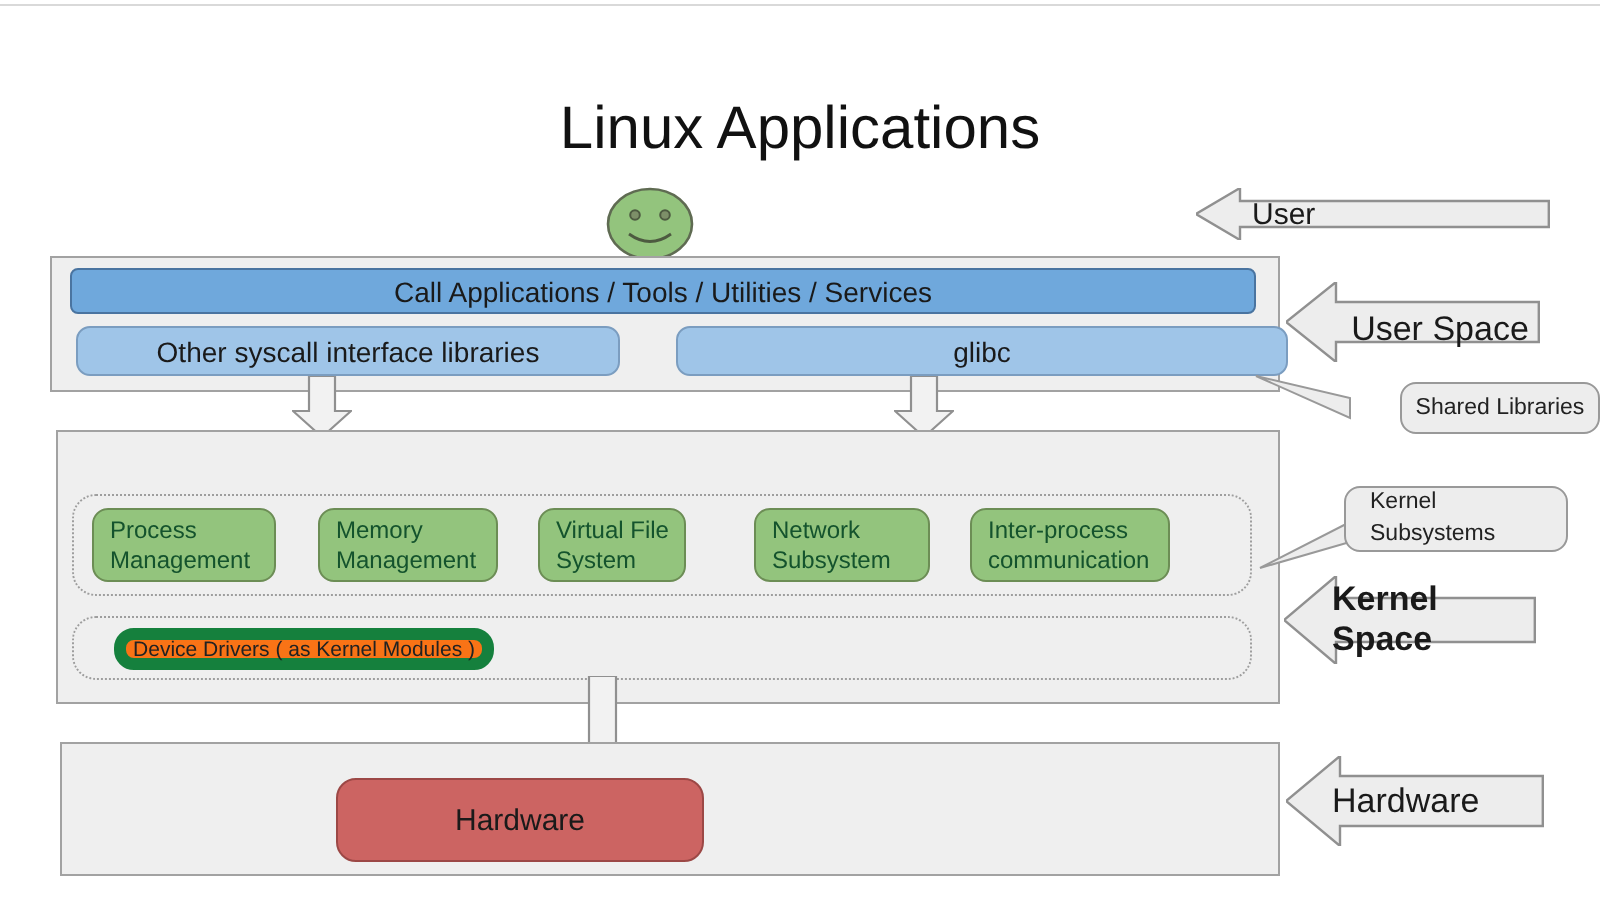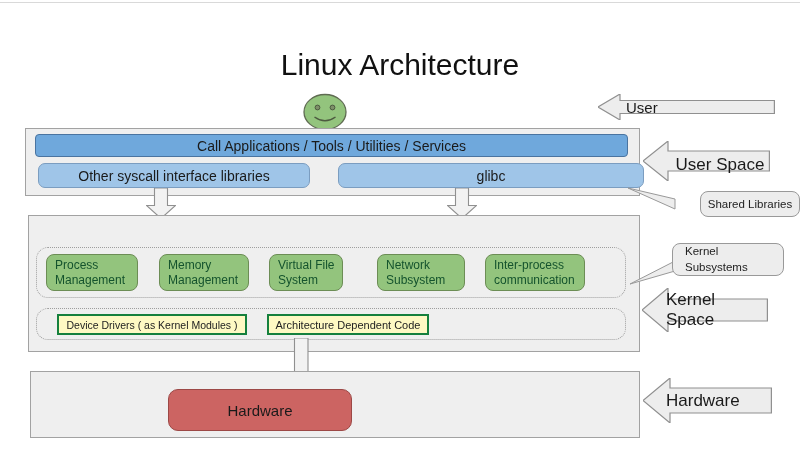--- a/index.html
+++ b/index.html
@@ -9,39 +9,39 @@
   }
   .abs{position:absolute;box-sizing:border-box;}
   .panel{background:#efefef;border:1px solid #a2a2a2;}
   .bar{display:flex;align-items:center;justify-content:center;border-radius:4px;}
   .chip{display:flex;align-items:center;justify-content:center;border-radius:7px;}
   .blue-bar{background:#6fa8dc;border:1px solid #4a74a0;font-size:14px;}
   .lib-bar{background:#9fc5e8;border:1px solid #7b9dc0;font-size:14px;}
   .teal-bar{background:#45818e;border:1px solid #36626d;font-size:14px;}
   .green-box{background:#93c47d;border:1px solid #6c8d55;border-radius:8px;
     display:flex;align-items:center;padding-left:8px;font-size:12px;line-height:1.25;color:#14532d;}
-  .orange-box{background:#fef9c3;border:2px solid #15803d;border-radius:0;
+  .orange-box{background:#f97316;border:6px solid #15803d;border-radius:10px;
     display:flex;align-items:center;justify-content:center;font-size:10.5px;white-space:nowrap;color:#222;}
   .red-box{background:#cc6462;border:1px solid #9c4846;border-radius:10px;
     display:flex;align-items:center;justify-content:center;font-size:15px;}
   .dotted{border:1.5px dotted #9e9e9e;border-radius:12px;}
   .callout{background:#ededed;border:1px solid #999;border-radius:8px;
     display:flex;align-items:center;font-size:11.5px;color:#222;}
   .arrow-label{display:flex;align-items:center;font-size:17px;color:#1a1a1a;}
   .topline{background:#d9d9d9;}
   svg{display:block;}
 </style>
 </head>
 <body>
 
 <div id="canvas">
 
   <div class="abs topline" style="left:0;top:2px;width:800px;height:1px;"></div>
 
-  <div class="abs" style="left:0;top:48px;width:800px;height:36px;text-align:center;font-size:30px;color:#111;">Linux Architecture</div>
+  <div class="abs" style="left:0;top:48px;width:800px;height:36px;text-align:center;font-size:30px;color:#111;">Linux Applications</div>
 
   <div class="abs" style="left:302px;top:93px;width:46px;height:38px;">
     <svg width="46" height="38" viewBox="0 0 46 38">
       <ellipse cx="23" cy="19" rx="21" ry="17.5" fill="#93c47d" stroke="#5f6b52" stroke-width="1.3"></ellipse>
       <circle cx="15.5" cy="14.5" r="2.4" fill="#7d8f68" stroke="#4d5a40" stroke-width="1"></circle>
       <circle cx="30.5" cy="14.5" r="2.4" fill="#7d8f68" stroke="#4d5a40" stroke-width="1"></circle>
       <path d="M12.5 24 Q 23 31.5 33.5 24" fill="none" stroke="#4d5a40" stroke-width="1.4"></path>
     </svg>
   </div>
 
@@ -99,28 +99,27 @@
   <div class="abs" style="left:628px;top:257px;width:48px;height:29px;">
     <svg width="48" height="29" viewBox="0 0 48 29">
       <polygon points="2,27 47,4 47,14" fill="#ededed" stroke="#999" stroke-width="1"></polygon>
     </svg>
   </div>
   <div class="abs callout" style="left:672px;top:243px;width:112px;height:33px;padding-left:12px;line-height:1.35;">Kernel Subsystems</div>
 
   <div class="abs dotted" style="left:36px;top:308px;width:590px;height:32px;"></div>
 
   <div class="abs orange-box" style="left:57px;top:314px;width:190px;height:21px;">Device Drivers ( as Kernel Modules )</div>
-  <div class="abs orange-box" style="left:267px;top:314px;width:162px;height:21px;font-size:11px;">Architecture Dependent Code</div>
 
   <div class="abs" style="left:642px;top:288px;width:126px;height:44px;">
     <svg width="126" height="44" viewBox="0 0 126 44">
       <polygon points="0,22 26,0 26,11 125.4,11 125.4,33 26,33 26,44" fill="#ededed" stroke="#909090" stroke-width="1.2"></polygon>
     </svg>
   </div>
-  <div class="abs arrow-label" style="left:666px;top:299px;width:102px;height:22px;justify-content:center;">Kernel Space</div>
+  <div class="abs arrow-label" style="left:666px;top:299px;width:102px;height:22px;justify-content:center;font-weight:bold;">Kernel Space</div>
 
   <div class="abs" style="left:287px;top:338px;width:29px;height:51px;">
     <svg width="29" height="51" viewBox="0 0 29 51">
       <polygon points="7.5,0 7.5,37.5 0.5,37.5 14.5,50.5 28.5,37.5 21,37.5 21,0" fill="#f2f2f2" stroke="#909090" stroke-width="1.1"></polygon>
     </svg>
   </div>
 
   <div class="abs panel" style="left:30px;top:371px;width:610px;height:67px;"></div>
 
   <div class="abs red-box" style="left:168px;top:389px;width:184px;height:42px;">Hardware</div>

